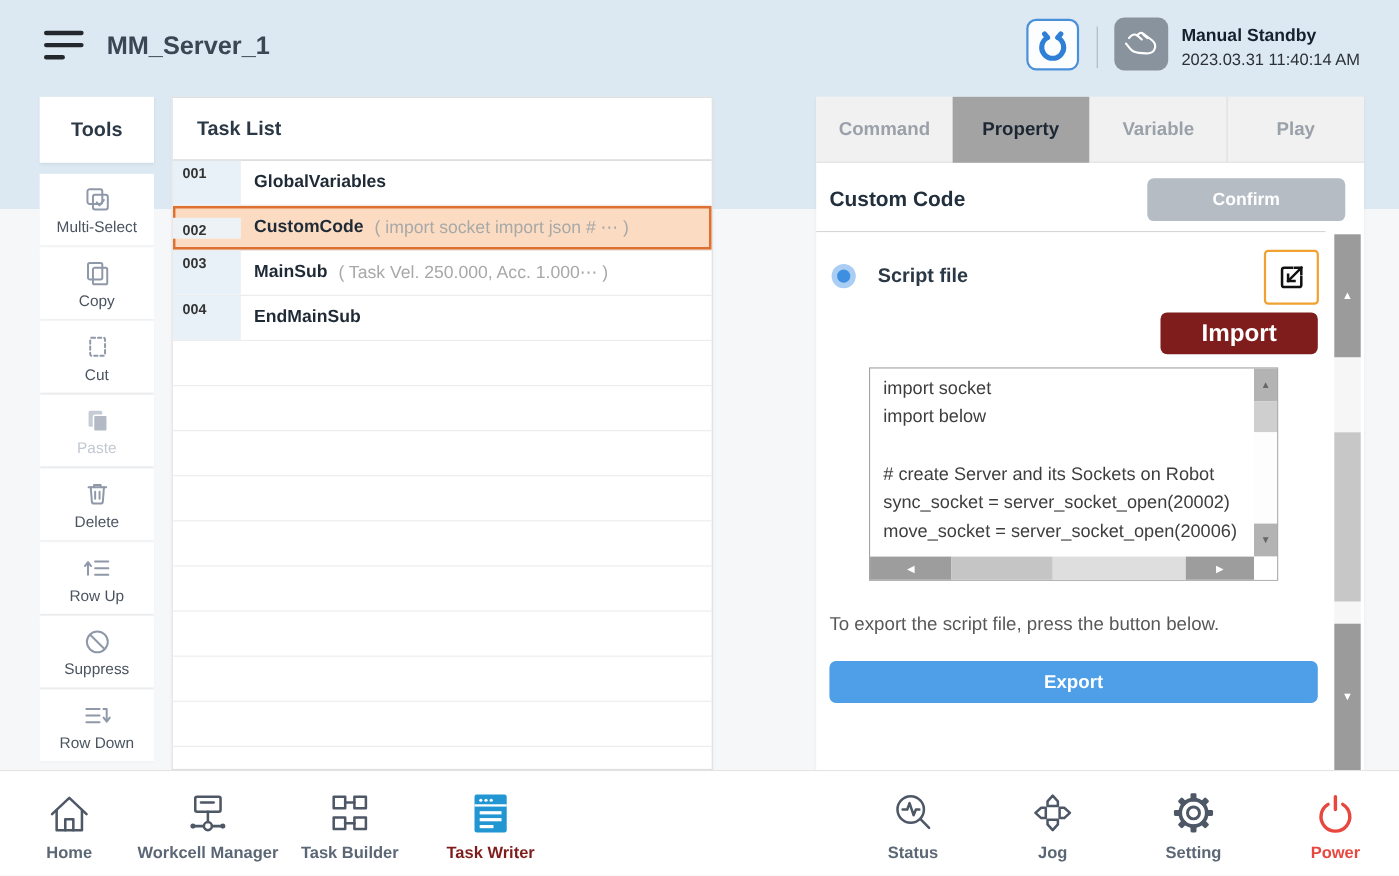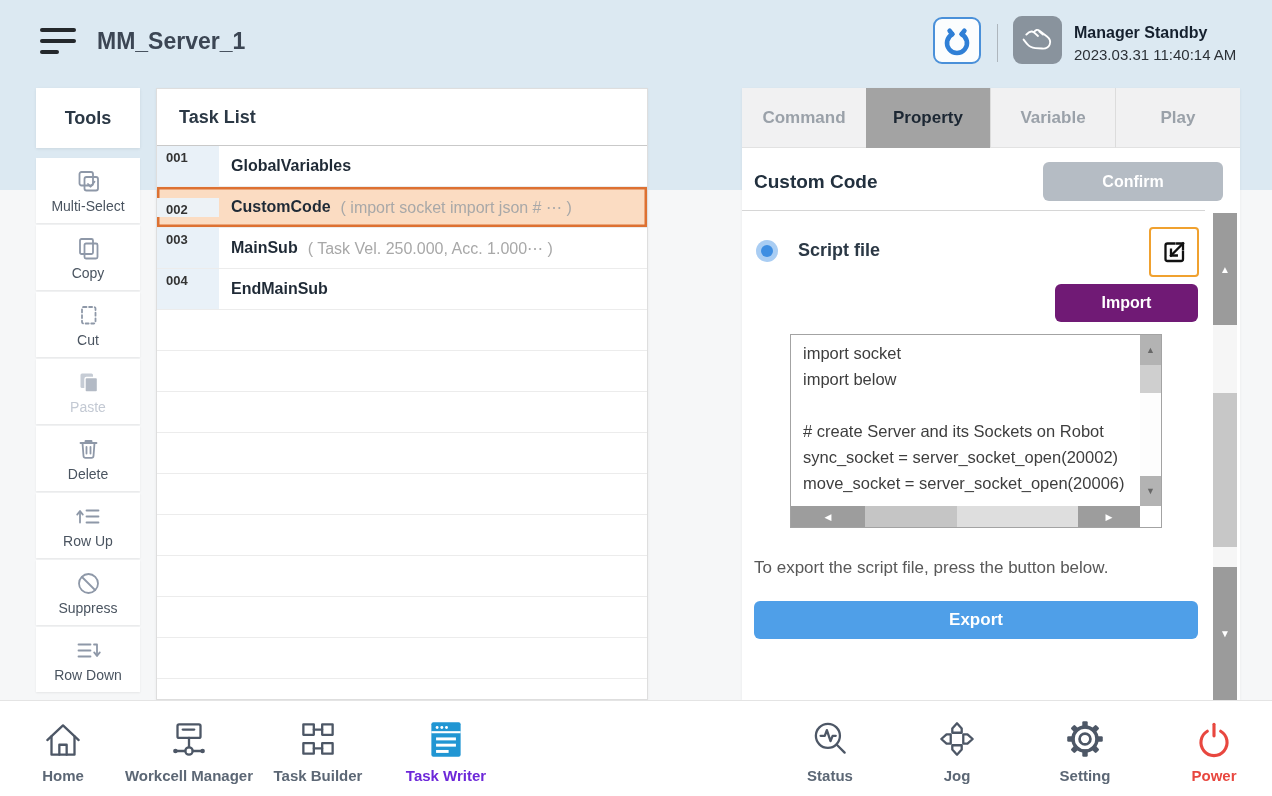--- a/index.html
+++ b/index.html
@@ -75,21 +75,21 @@
   .prop-divider { position:absolute; left:0; top:122px; right:35px; height:1px; background:#d6d6d6; }
 
   .radio { position:absolute; left:14px; top:152px; width:22px; height:22px; border-radius:50%;
     background:#a9cdf3; display:flex; align-items:center; justify-content:center; cursor:pointer; }
   .radio .dot { width:12px; height:12px; border-radius:50%; background:#3e8ee2; }
   .script-label { position:absolute; left:56px; top:152px; font-size:18px; font-weight:bold; color:#2b3845; }
   .expand-btn { position:absolute; left:407px; top:139px; width:50px; height:50px;
     background:#fff; border:2px solid #f0a12f; border-radius:4px;
     display:flex; align-items:center; justify-content:center; cursor:pointer; }
   .import-btn { position:absolute; left:313px; top:196px; width:143px; height:38px;
-    background:#701a75; border:none; border-radius:6px; color:#fff; font-size:16px; font-weight:bold;
+    background:#7f1d1d; border:none; border-radius:6px; color:#fff; font-size:22px; font-weight:bold;
     font-family:inherit; cursor:pointer; }
 
   .code-box { position:absolute; left:48px; top:246px; width:372px; height:194px;
     background:#fff; border:1px solid #a3a3a3; }
   .code-content { position:absolute; left:0; top:0; right:21px; bottom:21px;
     padding:5px 12px 0 12px; overflow:hidden; }
   .code-line { height:26px; line-height:26px; font-size:16.5px; color:#3e3e3e; white-space:nowrap; }
   .vscroll { position:absolute; top:0; right:0; bottom:21px; width:21px; display:flex; flex-direction:column; }
   .vscroll .sb-btn { height:30px; background:#b3b3b3; color:#676767; font-size:9px;
     display:flex; align-items:center; justify-content:center; cursor:pointer; }
@@ -118,21 +118,21 @@
   .panel-scroll .ps-t1 { height:68px; }
   .panel-scroll .ps-t2 { height:20px; }
   .panel-scroll .ps-thumb { height:154px; background:#c7c7c7; cursor:pointer; }
 
   
   .bottom-nav { position:absolute; left:0; top:700px; width:1272px; height:96px;
     background:#fff; border-top:1px solid #e4e4e4; }
   .nav-item { position:absolute; top:8px; width:150px; text-align:center; cursor:pointer; }
   .nav-icon { height:54px; display:flex; align-items:flex-end; justify-content:center; }
   .nav-label { font-size:15px; font-weight:bold; color:#5c6775; margin-top:4px; }
-  .nav-item.active .nav-label { color:#6d28d9; }
+  .nav-item.active .nav-label { color:#7f1d1d; }
   .nav-item.power .nav-label { color:#e8473f; }
   .nico { stroke:#4d5766; stroke-width:2.2; fill:none; stroke-linecap:round; stroke-linejoin:round; }
 </style>
 </head>
 <body>
 
 <div class="app">
 
   <div class="hamburger">
     <span></span>
@@ -154,21 +154,21 @@
   <div class="hand-badge">
     <svg width="36" height="36" viewBox="0 0 40 40">
       <g stroke="#fff" stroke-width="2.1" fill="none" stroke-linecap="round" stroke-linejoin="round">
         <path d="M7 14 q4.5-5.5 8.5-2.5 q2.5-4.5 6.5-1.5 l8 6 q5 4 3 9 q-2 5 -8.5 4.5 l-7.5-.5 q-6-.5 -9-4.5 l-4-5"></path>
         <path d="M15.5 11.5 l4.5 4"></path>
         <path d="M21.5 10.5 l4 3.5"></path>
       </g>
     </svg>
   </div>
   <div class="status-block">
-    <div class="status-mode">Manager Standby</div>
+    <div class="status-mode">Manual Standby</div>
     <div class="status-time">2023.03.31 11:40:14 AM</div>
   </div>
 
   <div class="tools">
     <div class="tools-header">Tools</div>
 
     <div class="tool-btn">
       <svg width="27" height="27" viewBox="0 0 27 27">
         <rect class="tico" x="4.5" y="4" width="13.5" height="13.5" rx="2"></rect>
         <rect class="tico" x="9.5" y="9" width="13.5" height="13.5" rx="2" fill="#fff"></rect>

